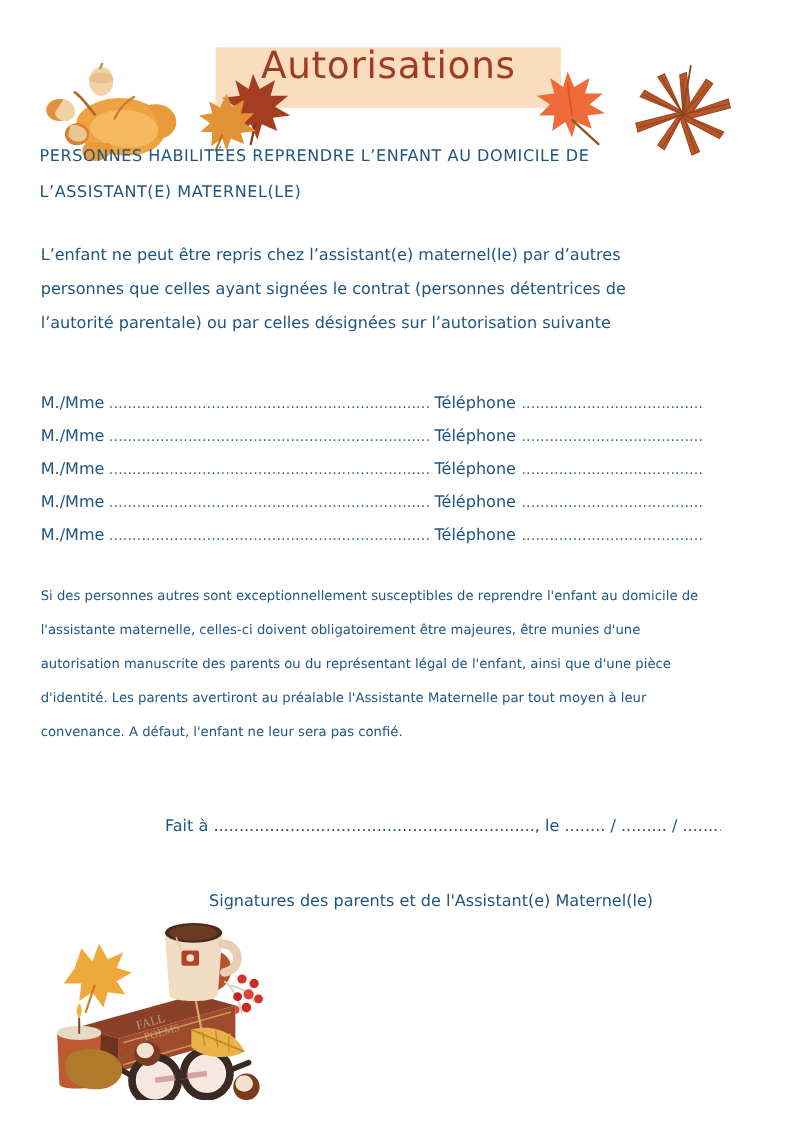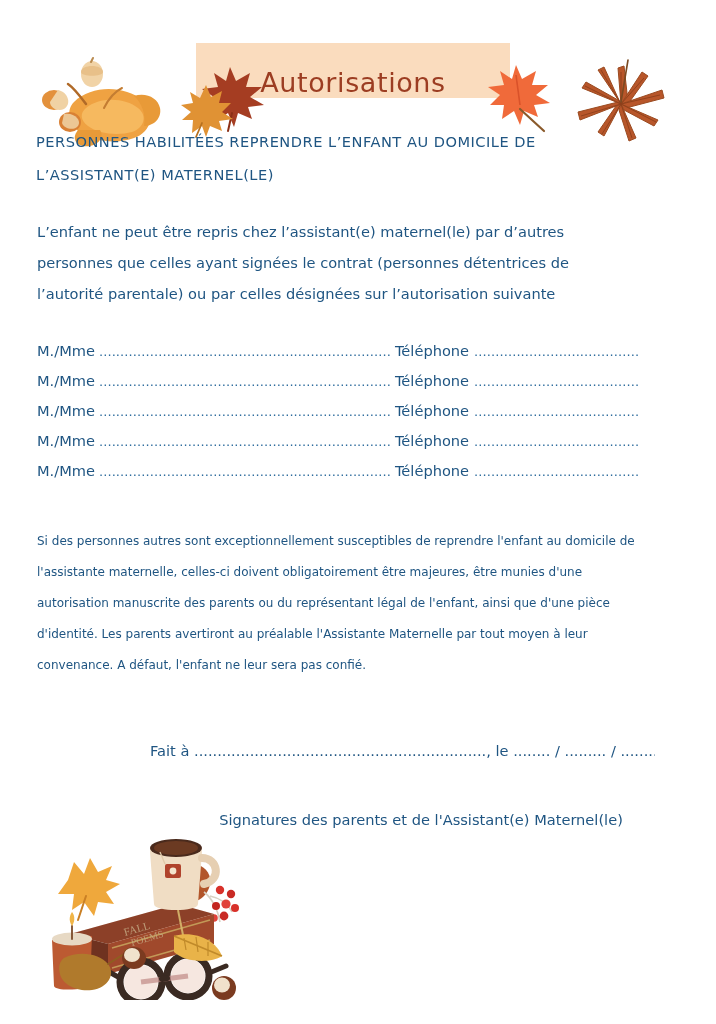--- a/index.html
+++ b/index.html
@@ -33,28 +33,28 @@
     position: absolute;
     left: 196px;
     top: 15px;
     width: 314px;
     height: 55px;
     background: #fadcbe;
   }
   .banner-title {
     position: absolute;
     left: 196px;
-    top: 27px;
+    top: 4px;
     width: 314px;
     height: 55px;
     display: flex;
     align-items: center;
     justify-content: center;
     color: #9c3d22;
-    font-size: 27px;
+    font-size: 34px;
     letter-spacing: 0.6px;
     font-family: "DejaVu Sans", "Liberation Sans", sans-serif;
     white-space: nowrap;
   }
 
   .deco { position: absolute; pointer-events: none; }
 
   
   .doc-text {
     position: absolute;
@@ -92,21 +92,21 @@
     width: 615px;
   }
   .form-row {
     display: flex;
     align-items: baseline;
     height: 30px;
     color: #1f5582;
     font-size: 14.6px;
     white-space: nowrap;
   }
-  .fr-label { flex: none; }
+  .fr-label { flex: none; margin-top: 16px; }
   .dots-a {
     flex: 0 0 292px;
     overflow: hidden;
     white-space: nowrap;
     color: #2f6d9e;
     font-size: 13px;
     letter-spacing: 0.1px;
     margin: 0 4px;
   }
   .dots-b {
@@ -130,21 +130,21 @@
     white-space: nowrap;
     overflow: hidden;
   }
 
   
   .sign-block {
     position: absolute;
     left: 190px;
     top: 805px;
     width: 462px;
-    text-align: center;
+    text-align: left;
     color: #1f5582;
     font-size: 14.6px;
     line-height: 30px;
   }
 
   
   
   
   .deco-acorns   { left: 34px;  top: 28px;  width: 140px; height: 96px; }
   .deco-leaf-l   { left: 178px; top: 33px;  width: 104px; height: 78px; }

